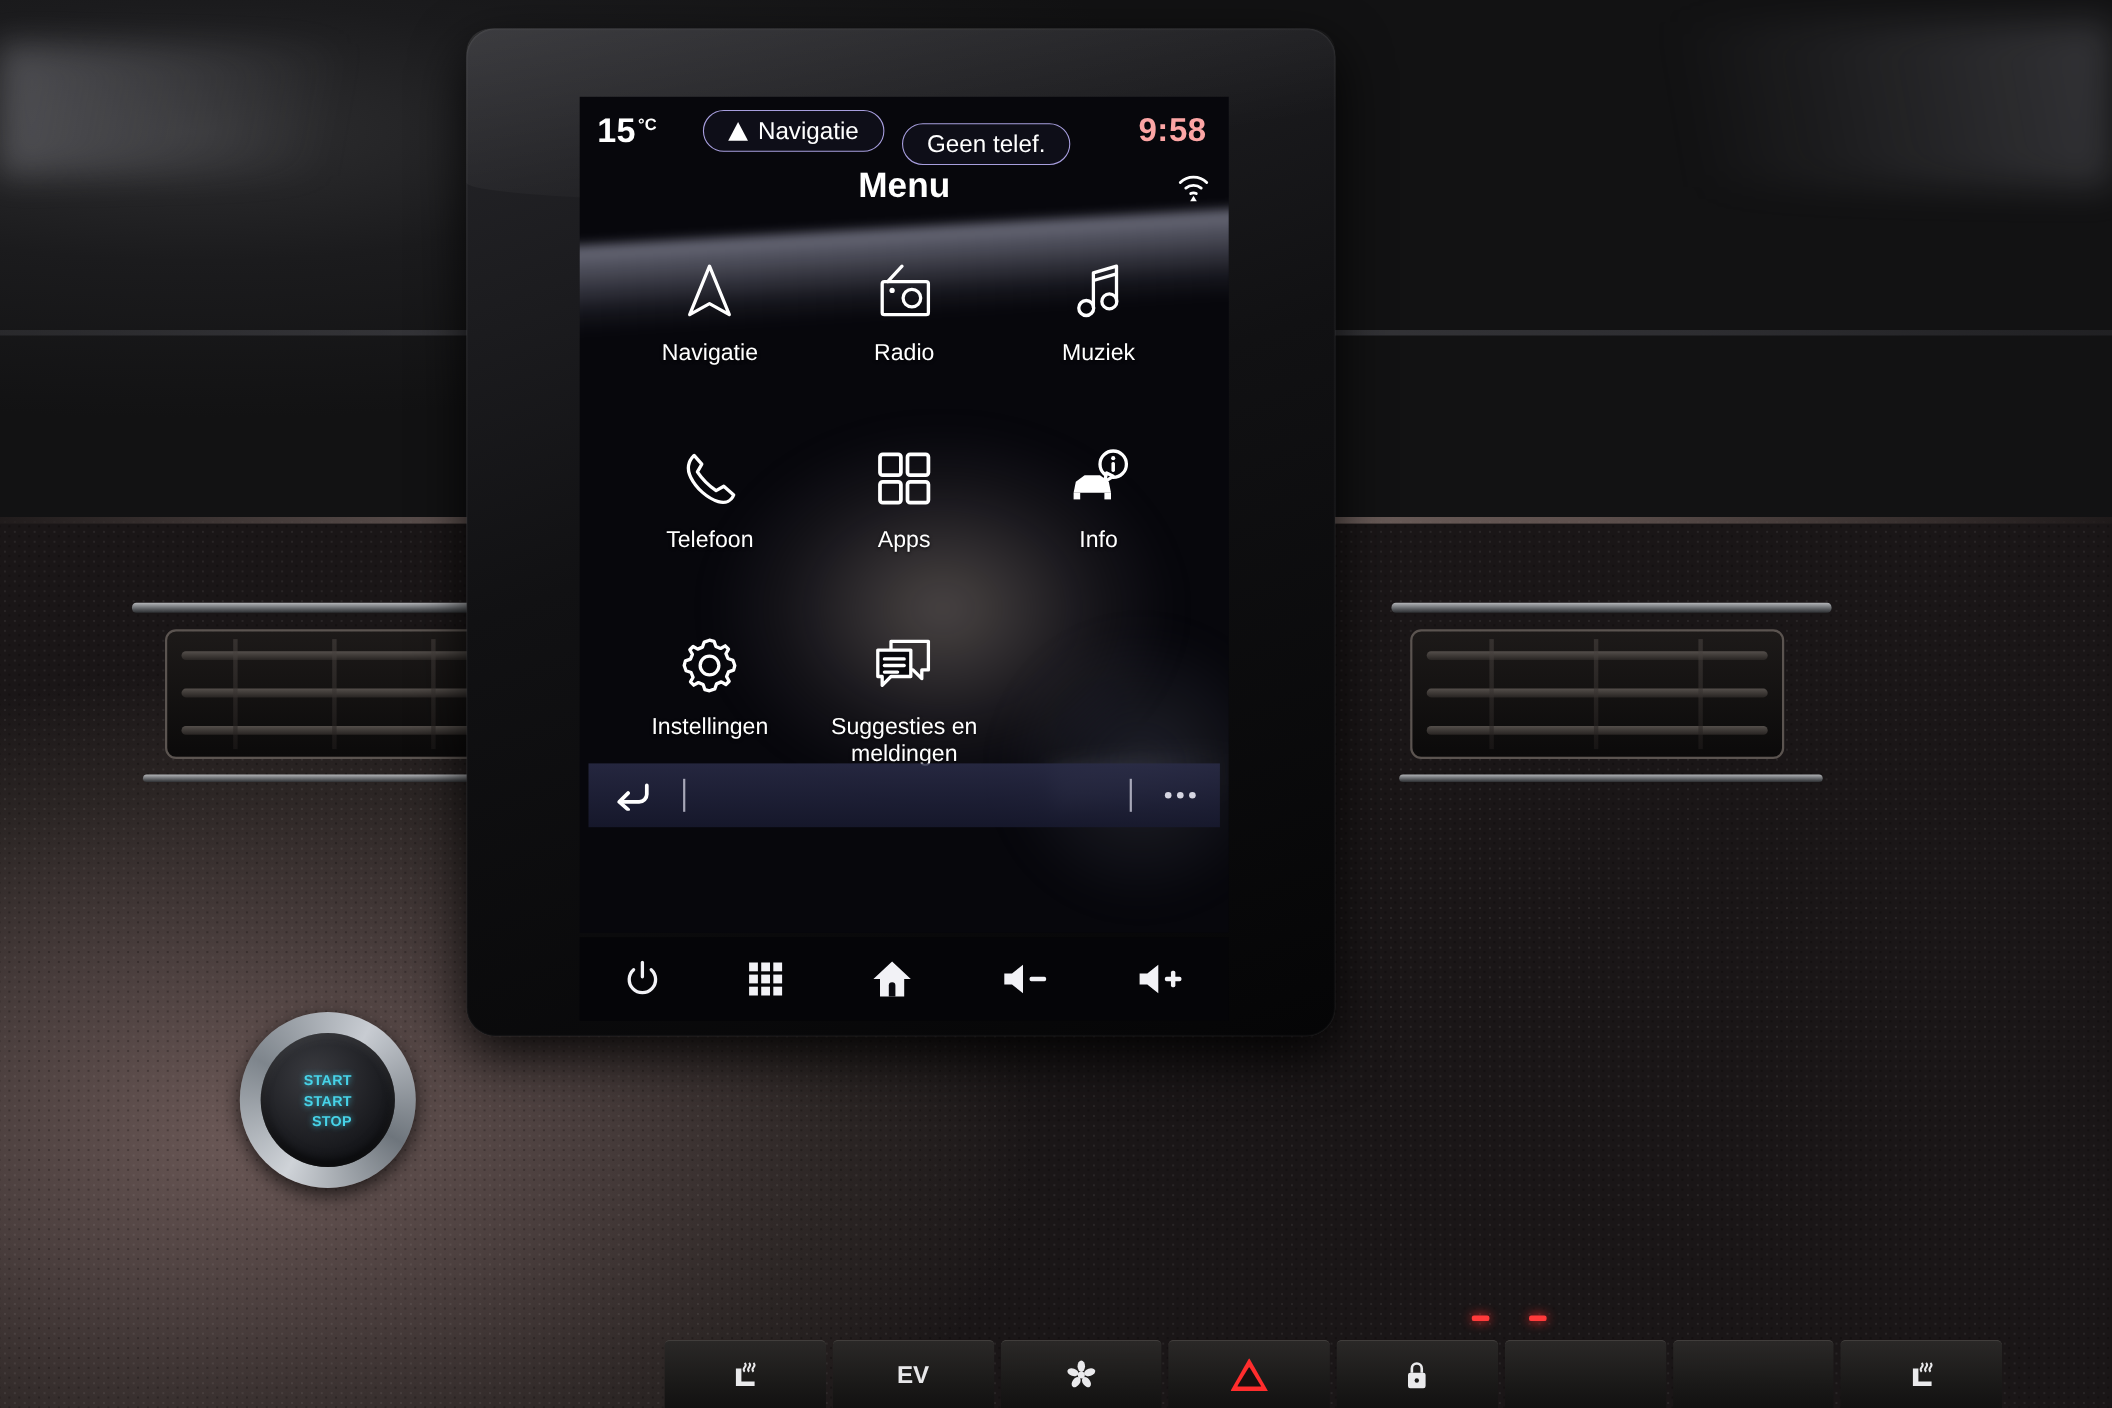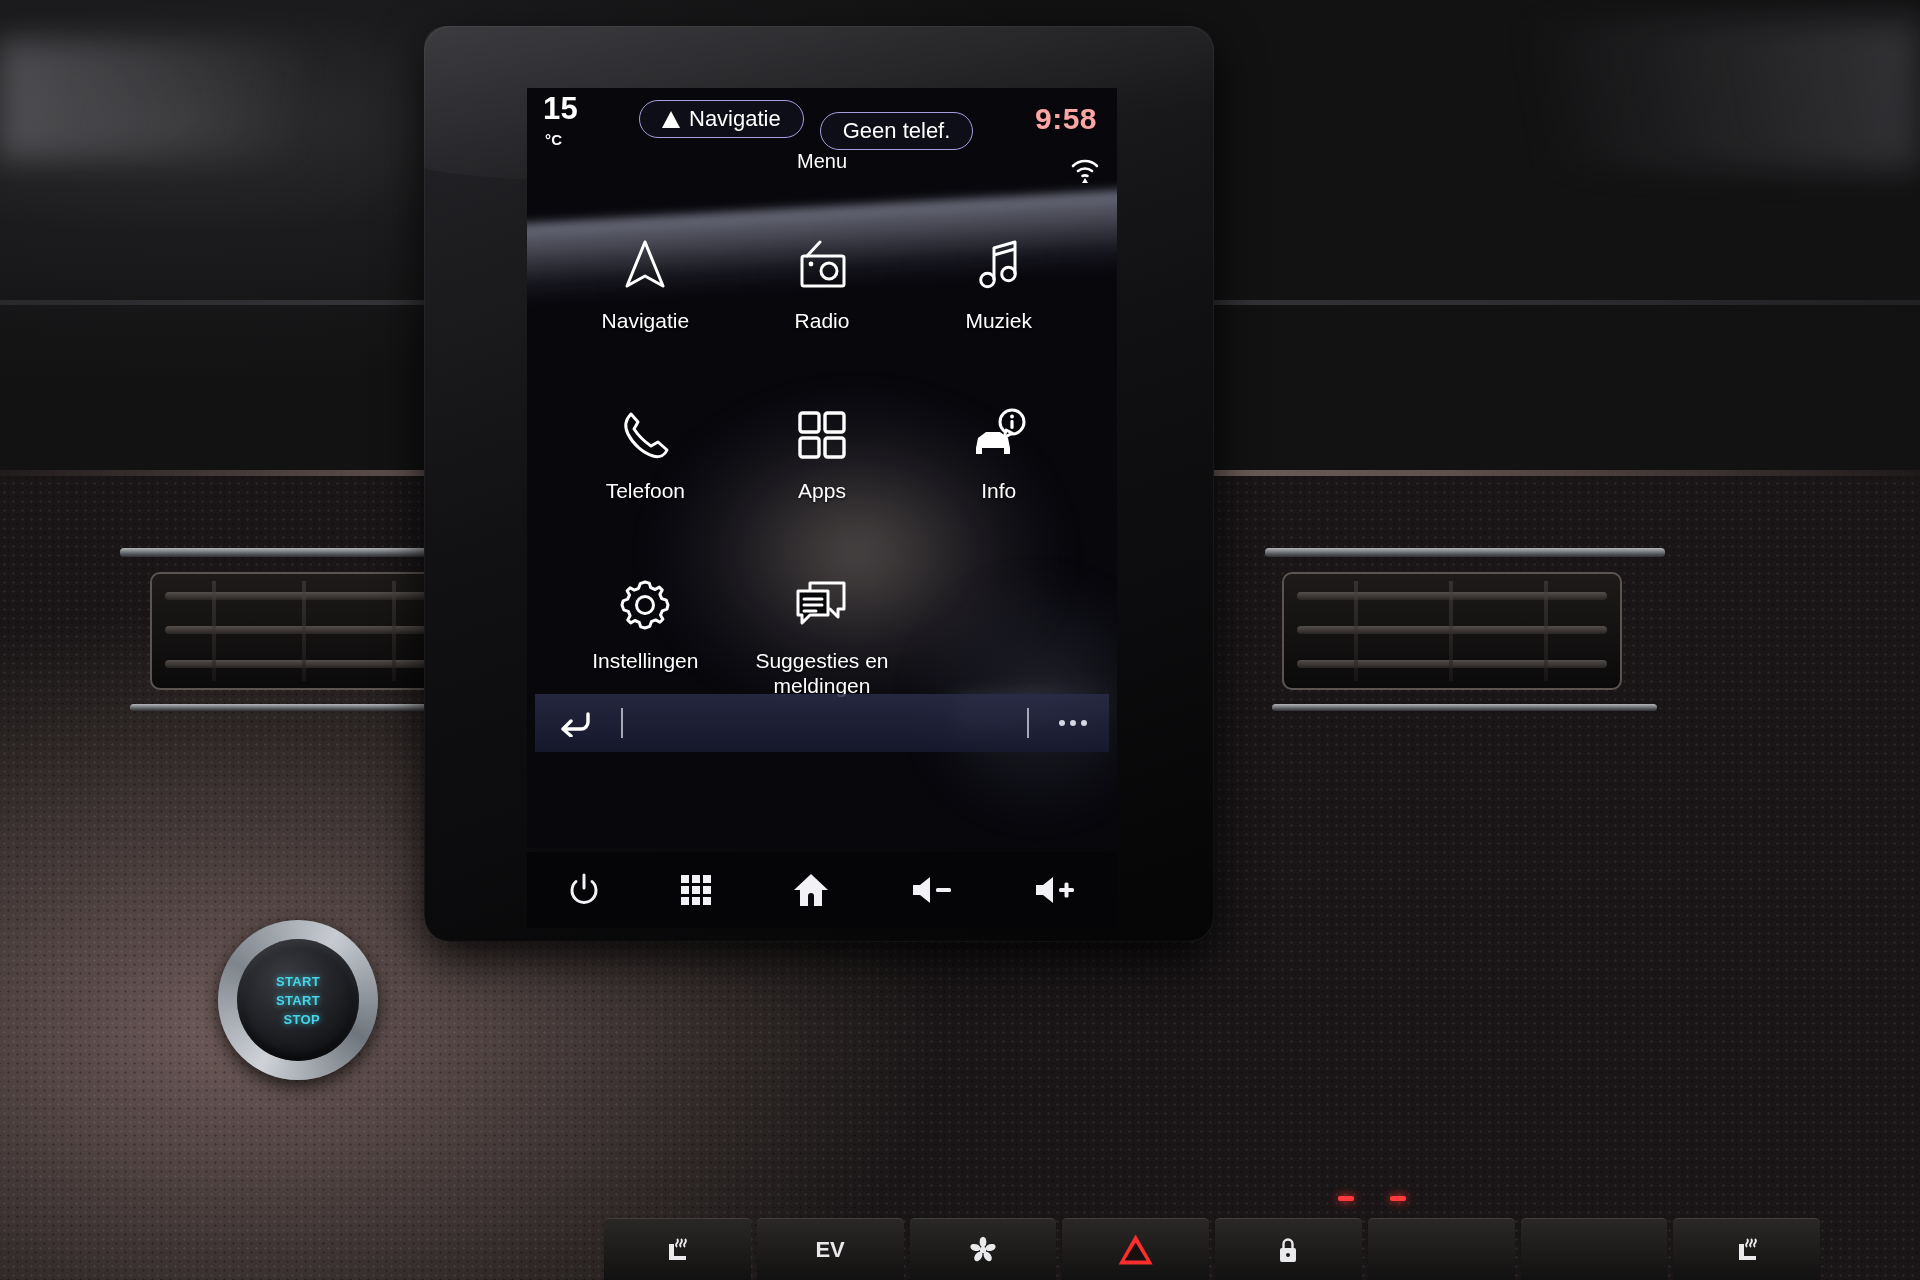--- a/index.html
+++ b/index.html
@@ -188,21 +188,20 @@
   .statusbar {
     position:absolute; left:0; top:0; width:100%; height:62px;
     display:flex; align-items:center;
     padding: 0 16px;
     color:#fff;
   }
   .temp {
     font-size:31px; font-weight:600; letter-spacing:.2px;
     display:flex; align-items:flex-start;
     min-width:96px;
-    flex-direction:column;
   }
   .temp .unit { font-size:15px; font-weight:600; margin-top:4px; margin-left:2px; }
 
   .pill {
     display:flex; align-items:center; gap:9px;
     height:38px; padding: 0 22px;
     border:1.6px solid #a79ede;
     border-radius: 19px;
     font-size:22px; font-weight:500; color:#fff;
     background: rgba(40,40,70,.22);
@@ -215,21 +214,21 @@
   .nav-caret::after{content:"";position:absolute;left:-7px;top:11px;width:14px;height:7px;
     background:transparent;border-left:7px solid transparent;border-right:7px solid transparent;border-top:0;}
 
   .clock {
     margin-left:auto; font-size:30px; font-weight:600; color:#fca5a5; letter-spacing:.5px;
     padding-right:4px;
   }
 
   .screen-title {
     position:absolute; top:62px; left:0; width:100%;
-    text-align:center; color:#fff; font-size:20px; font-weight:400;
+    text-align:center; color:#fff; font-size:32px; font-weight:700;
   }
   .wifi {
     position:absolute; right:16px; top:66px; width:32px; height:30px;
   }
 
   
   .grid {
     position:absolute; left:0; top:120px; width:100%; height:520px;
     display:grid;
     grid-template-columns: repeat(3, 1fr);

